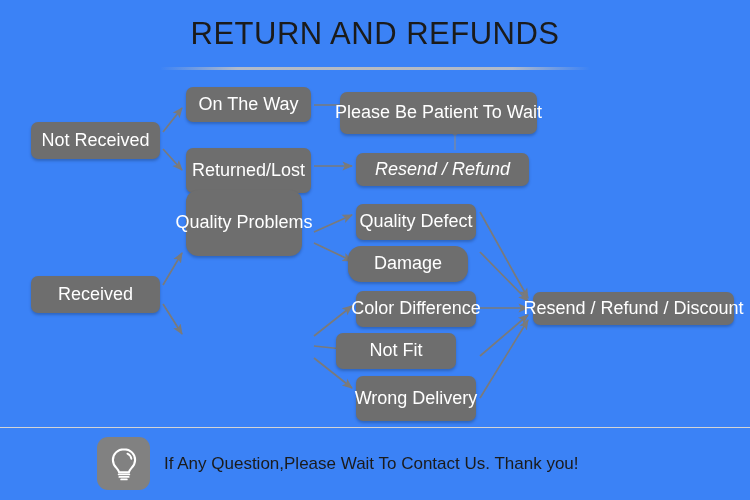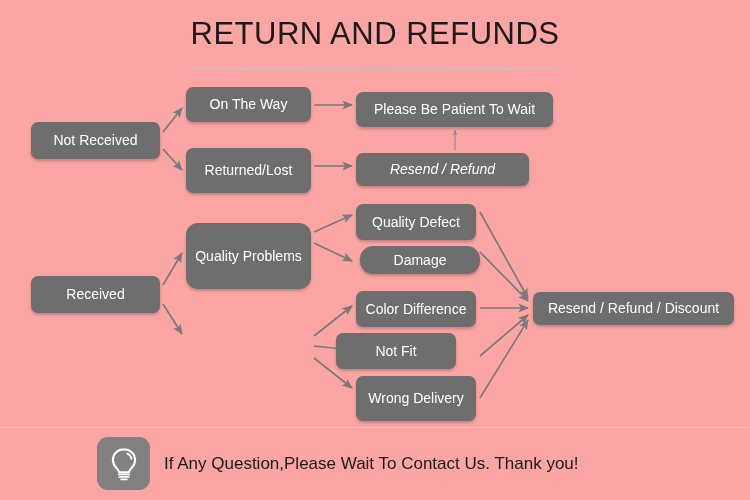--- a/index.html
+++ b/index.html
@@ -10,21 +10,21 @@
     width: 750px;
     height: 500px;
     background: #ffffff;
     font-family: "Liberation Sans", sans-serif;
     overflow: hidden;
   }
   #page {
     position: relative;
     width: 750px;
     height: 500px;
-    background: #fca5a5;
+    background: #3b82f6;
   }
 
   
   .title {
     position: absolute;
     left: 0;
     top: 16px;
     width: 750px;
     text-align: center;
     font-size: 31px;
@@ -51,21 +51,21 @@
   
   .node {
     position: absolute;
     background: #6e6e6e;
     color: #ffffff;
     border-radius: 7px;
     display: flex;
     align-items: center;
     justify-content: center;
     text-align: center;
-    font-size: 14px;
+    font-size: 18px;
     line-height: 1.2;
     box-shadow: 0 2px 3px rgba(0,0,0,0.22);
     box-sizing: border-box;
     padding: 2px 6px;
     white-space: nowrap;
   }
 
   
   #arrows {
     position: absolute;
@@ -158,32 +158,32 @@
 
     <line x1="455" y1="150" x2="455" y2="130" stroke="#8a8a8a" stroke-width="1.1" fill="none" marker-end="url(#ah-sm)"></line>
   </svg>
 
   <div class="node" style="left:31px;top:122px;width:129px;height:37px;">Not Received</div>
 
   <div class="node" style="left:186px;top:87px;width:125px;height:35px;">On The Way</div>
 
   <div class="node" style="left:186px;top:148px;width:125px;height:45px;">Returned/Lost</div>
 
-  <div class="node" style="left:356px;top:92px;width:197px;height:35px;">Please Be Patient To Wait</div>
+  <div class="node" style="left:340px;top:92px;width:197px;height:42px;">Please Be Patient To Wait</div>
 
   <div class="node" style="left:356px;top:153px;width:173px;height:33px;font-style:italic;">Resend / Refund</div>
 
   <div class="node" style="left:31px;top:276px;width:129px;height:37px;">Received</div>
 
-  <div class="node" style="left:186px;top:223px;width:125px;height:66px;border-radius:12px;">Quality Problems</div>
+  <div class="node" style="left:186px;top:190px;width:116px;height:66px;border-radius:12px;">Quality Problems</div>
 
 
   <div class="node" style="left:356px;top:204px;width:120px;height:36px;">Quality Defect</div>
 
-  <div class="node" style="left:360px;top:246px;width:120px;height:28px;border-radius:13px;">Damage</div>
+  <div class="node" style="left:348px;top:246px;width:120px;height:36px;border-radius:13px;">Damage</div>
 
   <div class="node" style="left:356px;top:291px;width:120px;height:36px;">Color Difference</div>
 
   <div class="node" style="left:336px;top:333px;width:120px;height:36px;">Not Fit</div>
 
   <div class="node" style="left:356px;top:376px;width:120px;height:45px;">Wrong Delivery</div>
 
   <div class="node" style="left:533px;top:292px;width:201px;height:33px;">Resend / Refund / Discount</div>
 
   <div class="footer-divider"></div>

